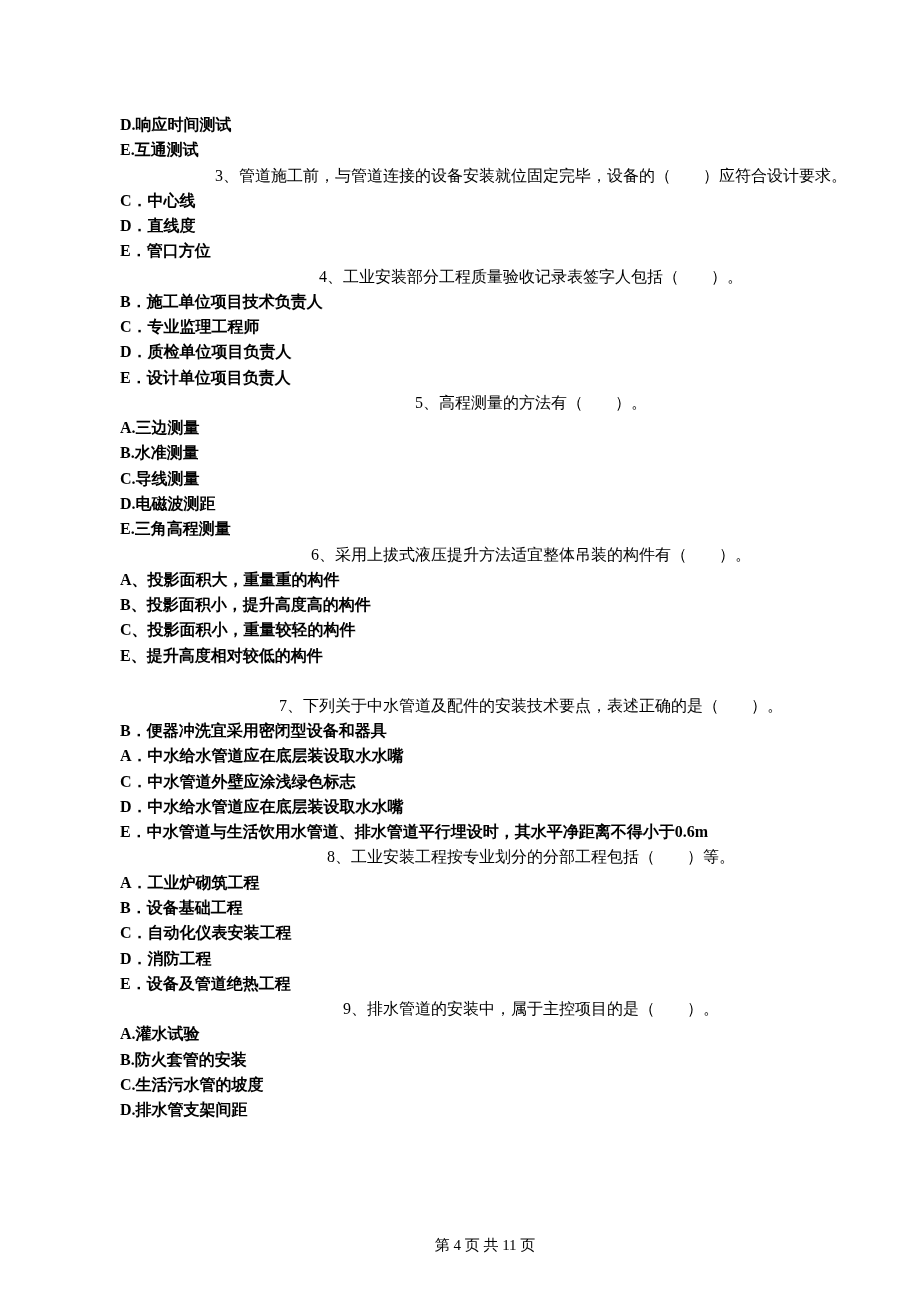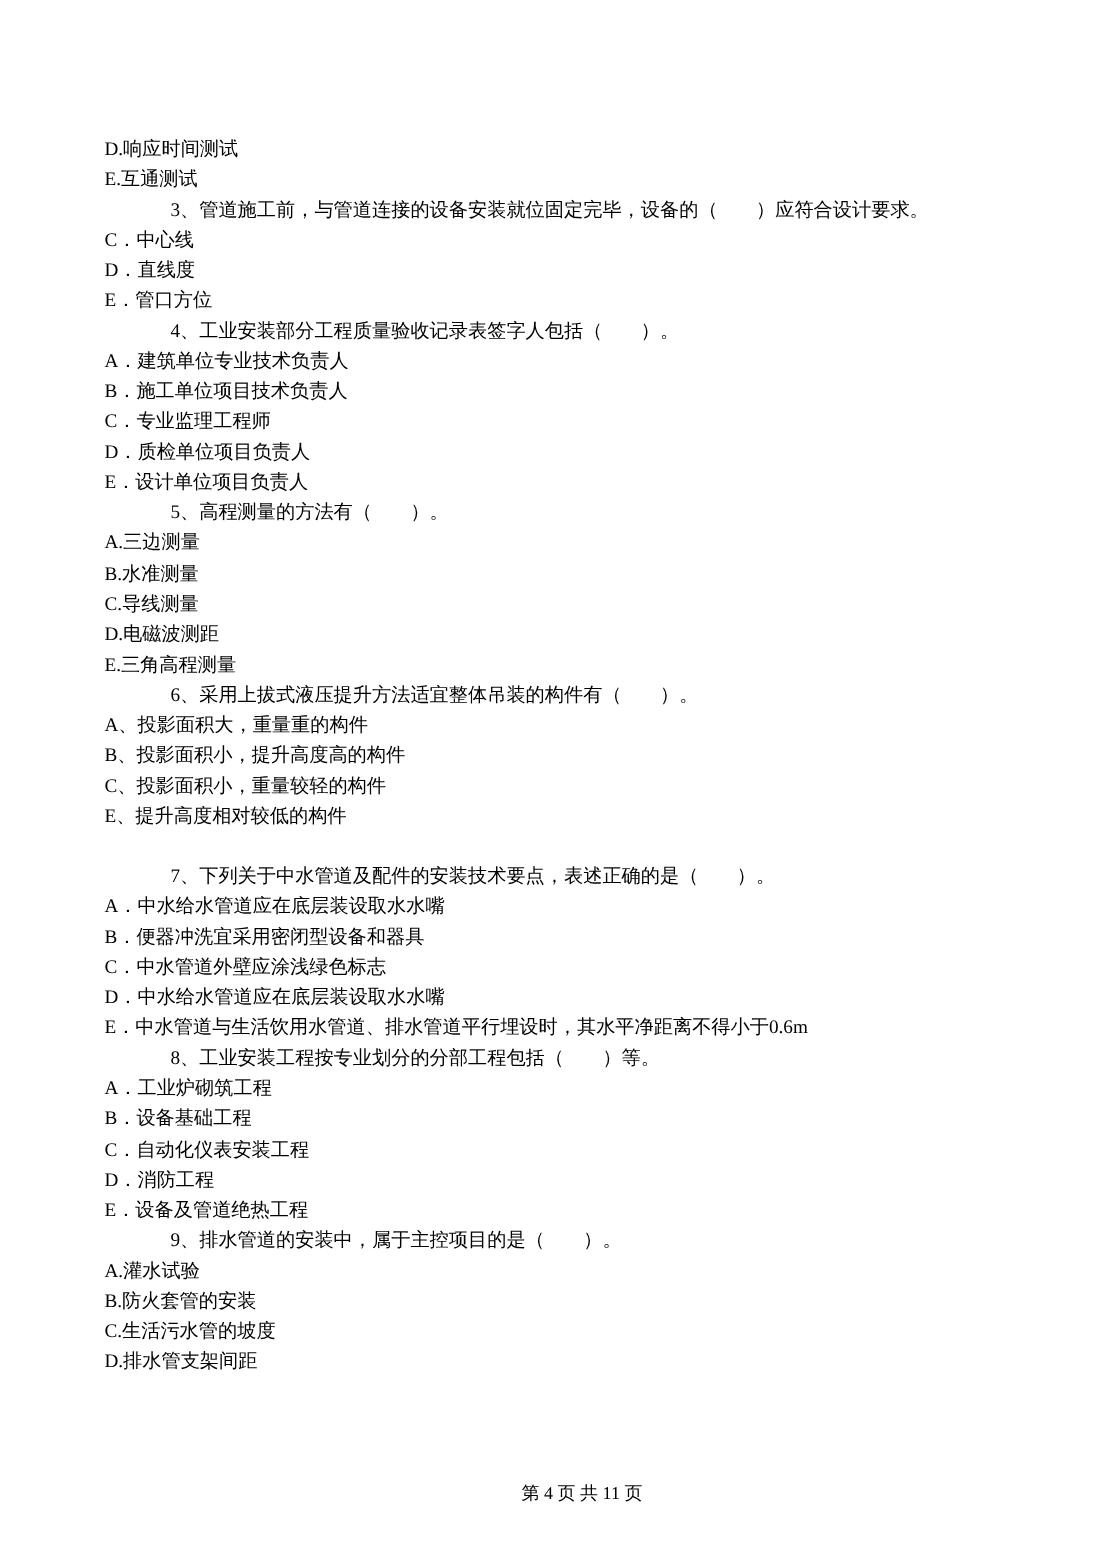--- a/index.html
+++ b/index.html
@@ -13,26 +13,28 @@
     font-family: "SimSun", "宋体", serif;
     font-size: 16px;
     color: #000;
     line-height: 1.58;
     position: relative;
   }
   .page {
     padding: 112px 0 0 0;
   }
   .option-line {
-    padding-left: 87px;
+    padding-left: 120px;
     white-space: pre;
+    font-weight: bold;
   }
   .question-line {
     padding-left: 142px;
     white-space: nowrap;
+    text-align: center;
   }
   .blank-line {
     height: 25px;
   }
   .footer {
     position: absolute;
     left: 0;
     bottom: 44px;
     width: 100%;
     text-align: center;
@@ -51,21 +53,20 @@
   <div class="question-line">
     <span>3、</span><span>管道施工前，与管道连接的设备安装就位固定完毕，设备的（　　）应符合设计要求。</span>
   </div>
   <div class="option-line">C．中心线</div>
   <div class="option-line">D．直线度</div>
   <div class="option-line">E．管口方位</div>
 
   <div class="question-line">
     <span>4、</span><span>工业安装部分工程质量验收记录表签字人包括（　　）。</span>
   </div>
-  <div class="option-line">A．建筑单位专业技术负责人</div>
   <div class="option-line">B．施工单位项目技术负责人</div>
   <div class="option-line">C．专业监理工程师</div>
   <div class="option-line">D．质检单位项目负责人</div>
   <div class="option-line">E．设计单位项目负责人</div>
 
   <div class="question-line">
     <span>5、</span><span>高程测量的方法有（　　）。</span>
   </div>
   <div class="option-line">A.三边测量</div>
   <div class="option-line">B.水准测量</div>
@@ -79,22 +80,22 @@
   <div class="option-line">A、投影面积大，重量重的构件</div>
   <div class="option-line">B、投影面积小，提升高度高的构件</div>
   <div class="option-line">C、投影面积小，重量较轻的构件</div>
   <div class="option-line">E、提升高度相对较低的构件</div>
 
   <div class="blank-line"></div>
 
   <div class="question-line">
     <span>7、</span><span>下列关于中水管道及配件的安装技术要点，表述正确的是（　　）。</span>
   </div>
+  <div class="option-line">B．便器冲洗宜采用密闭型设备和器具</div>
   <div class="option-line">A．中水给水管道应在底层装设取水水嘴</div>
-  <div class="option-line">B．便器冲洗宜采用密闭型设备和器具</div>
   <div class="option-line">C．中水管道外壁应涂浅绿色标志</div>
   <div class="option-line">D．中水给水管道应在底层装设取水水嘴</div>
   <div class="option-line">E．中水管道与生活饮用水管道、排水管道平行埋设时，其水平净距离不得小于0.6m</div>
 
   <div class="question-line">
     <span>8、</span><span>工业安装工程按专业划分的分部工程包括（　　）等。</span>
   </div>
   <div class="option-line">A．工业炉砌筑工程</div>
   <div class="option-line">B．设备基础工程</div>
   <div class="option-line">C．自动化仪表安装工程</div>

